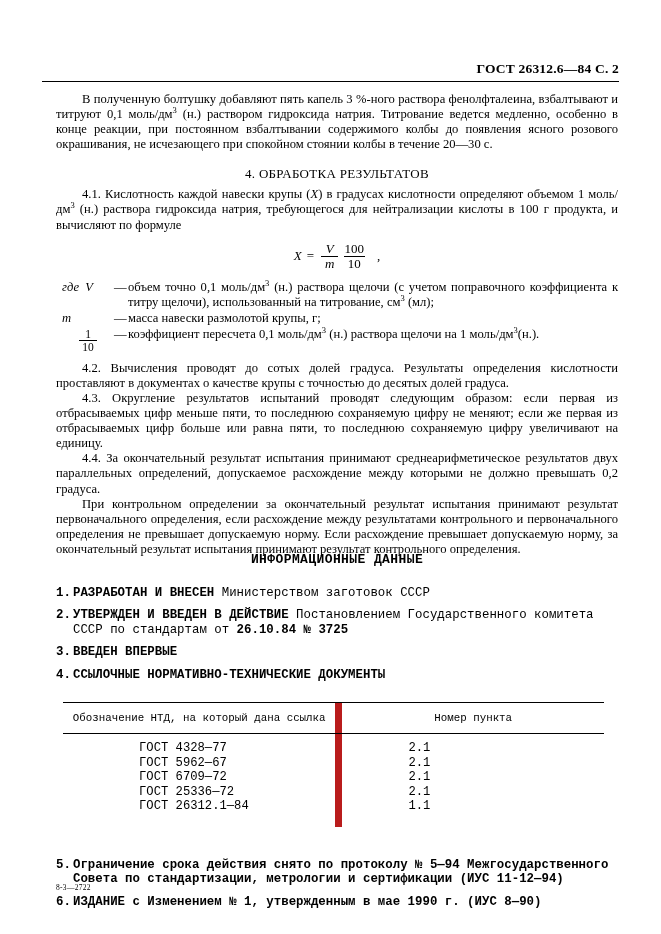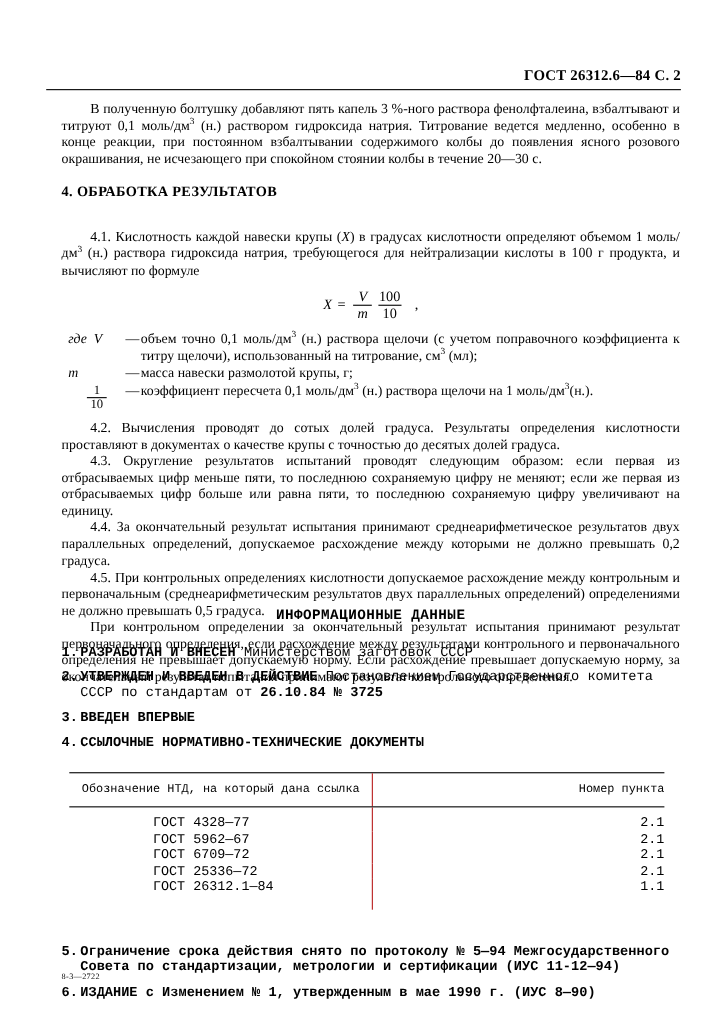--- a/index.html
+++ b/index.html
@@ -54,23 +54,24 @@
   p.tx {
     margin: 0;
     font-size: 12.6px;
     line-height: 15.1px;
     text-align: justify;
     text-indent: 26px;
     hyphens: manual;
   }
 
   h2.sec {
-    margin: 14px 0 26px 0;
+    margin: 14px 0 5px 0;
     font-size: 13px;
-    font-weight: bold;
+    font-weight: normal;
+    text-align: center;
     letter-spacing: 0.3px;
   }
 
   sup.sm { font-size: 0.68em; vertical-align: super; line-height: 0; }
 
   
   .formula {
     display: flex;
     justify-content: center;
     align-items: center;
@@ -172,21 +173,21 @@
     padding: 9px 0 9px 0;
     text-align: center;
   }
   table.ref td {
     padding: 0;
     font-size: 12.2px;
     line-height: 14.6px;
   }
   table.ref .col-a { width: 51%; }
   table.ref .col-b { width: 49%; }
-  table.ref .vdiv { border-left: 1px solid #b91c1c; text-align: right; }
+  table.ref .vdiv { border-left: 7px solid #b91c1c; }
   table.ref td.c-a { padding-left: 76px; }
   table.ref td.c-b { padding-left: 66px; }
   tr.pad-top td { padding-top: 7px; }
   tr.pad-bot td { padding-bottom: 13px; }
 
   
   .pageno {
     position: absolute;
     left: 0;
     width: 577px;
@@ -256,21 +257,20 @@
             </span>
           </span>
           <span class="dash">—</span>
           <span class="def"><span>коэффициент пересчета 0,1 моль/дм</span><sup class="sm">3</sup><span> (н.) раствора щелочи на 1 моль/дм</span><sup class="sm">3</sup><span>(н.).</span></span>
         </div>
       </div>
 
       <p class="tx" style="margin-top:7px">4.2. Вычисления проводят до сотых долей градуса. Результаты определения кислотности проставляют в документах о качестве крупы с точностью до десятых долей градуса.</p>
       <p class="tx">4.3. Округление результатов испытаний проводят следующим образом: если первая из отбрасываемых цифр меньше пяти, то последнюю сохраняемую цифру не меняют; если же первая из отбрасываемых цифр больше или равна пяти, то последнюю сохраняемую цифру увеличивают на единицу.</p>
       <p class="tx">4.4. За окончательный результат испытания принимают среднеарифметическое результатов двух параллельных определений, допускаемое расхождение между которыми не должно превышать 0,2 градуса.</p>
-      <p class="tx">4.5. При контрольных определениях кислотности допускаемое расхождение между контрольным и первоначальным (среднеарифметическим результатов двух параллельных определений) определениями не должно превышать 0,5 градуса.</p>
       <p class="tx">При контрольном определении за окончательный результат испытания принимают результат первоначального определения, если расхождение между результатами контрольного и первоначального определения не превышает допускаемую норму. Если расхождение превышает допускаемую норму, за окончательный результат испытания принимают результат контрольного определения.</p>
 
     </div>
 
     <div style="position:absolute; left:14px; top:552px; width:562px;font-family:Liberation Mono, monospace;">
 
       <h2 class="info-title">ИНФОРМАЦИОННЫЕ ДАННЫЕ</h2>
 
       <div class="info-list" style="margin-top:19px">
 

